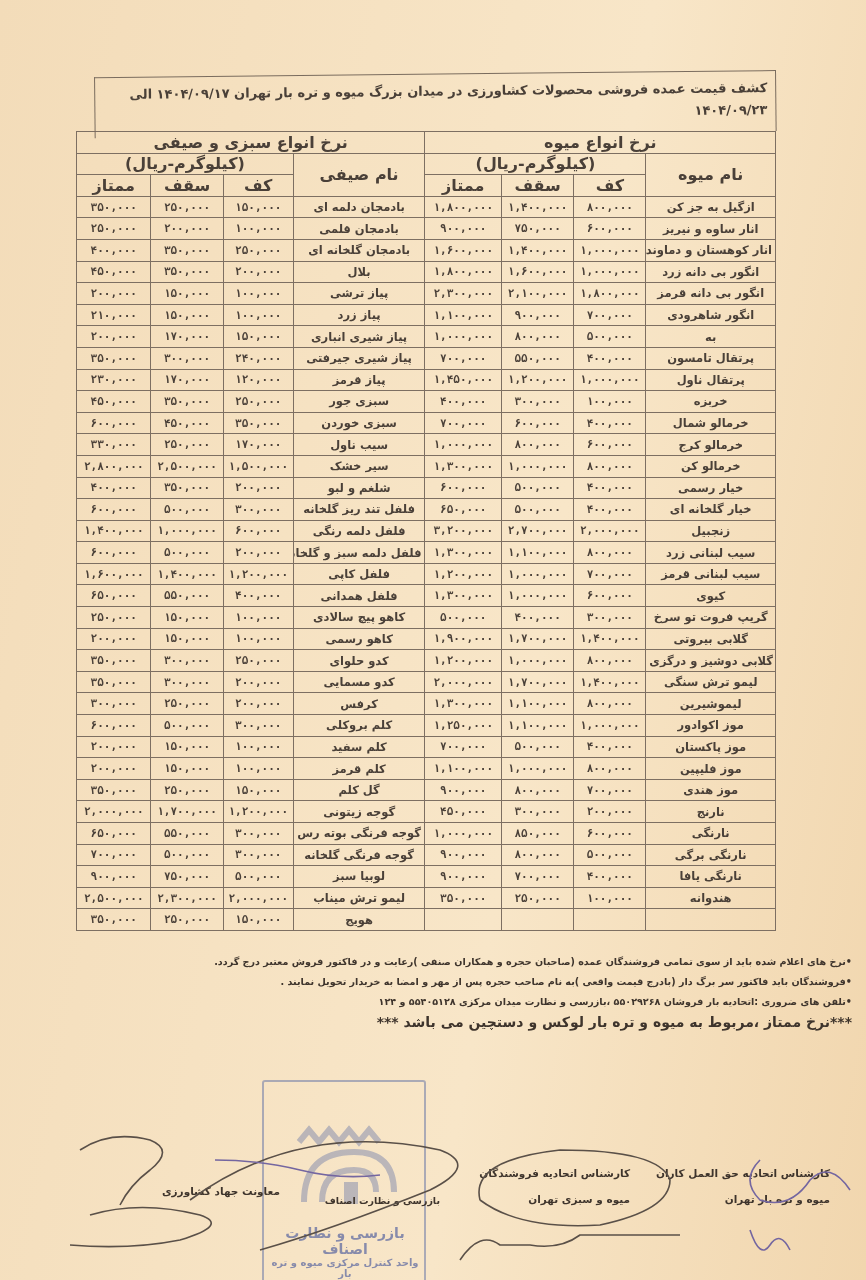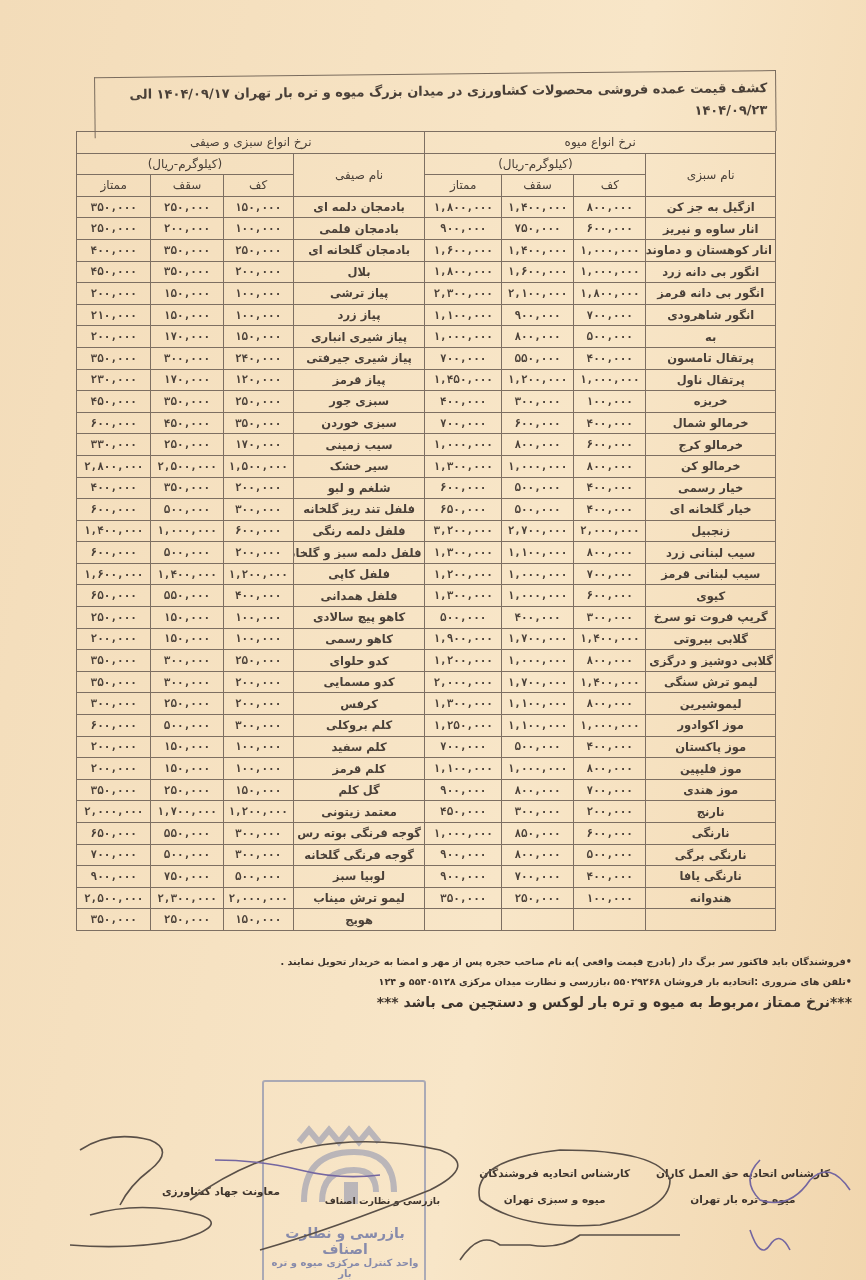--- a/index.html
+++ b/index.html
@@ -24,33 +24,33 @@
   table.prices {
     border-collapse:collapse; width:100%;
     font-size:11.5px; font-weight:bold;
     table-layout:fixed;
   }
   table.prices td, table.prices th {
     border:1.2px solid #7d6f62;
     height:20.6px; padding:0 3px;
     text-align:center; white-space:nowrap; overflow:hidden;
   }
-  table.prices th { font-weight:normal; font-size:12px; }
+  table.prices th { font-weight:bold; font-size:16px; }
   .num { direction:ltr; letter-spacing:0.5px; font-family:"DejaVu Sans Mono", monospace; font-size:11px; }
   .name { text-align:center; }
   .notes {
     position:absolute; left:100px; top:952px; width:752px;
     direction:rtl; font-size:9.6px; font-weight:bold; line-height:20px; color:#3e342c;
   }
   .notes p { margin:0; }
   .signatures {
     position:absolute; left:60px; top:1160px; width:800px; height:120px;
     direction:rtl; font-size:10.5px; font-weight:bold; color:#3e342c;
   }
-  .sig { position:absolute; text-align:center; line-height:26px; }
+  .sig { position:absolute; line-height:26px; }
   .stamp {
     position:absolute; left:262px; top:1080px; width:160px; height:200px;
     border:2px solid #6d7aa8; border-radius:3px; opacity:0.55;
   }
   .stamp-text {
     position:absolute; left:270px; top:1225px; width:150px; text-align:center;
     direction:rtl; color:#5865a0; font-size:14px; font-weight:bold; opacity:0.7;
   }
   svg.ink { position:absolute; left:0; top:0; pointer-events:none; }
 </style>
@@ -69,21 +69,21 @@
         <col style="width:66px">
         <col style="width:68px">
         <col style="width:70px">
     </colgroup>
     <thead>
       <tr>
         <th colspan="4">نرخ انواع میوه</th>
         <th colspan="4">نرخ انواع سبزی و صیفی</th>
       </tr>
       <tr>
-        <th rowspan="2">نام سبزی</th>
+        <th rowspan="2">نام میوه</th>
         <th colspan="3">(کیلوگرم-ریال)</th>
         <th rowspan="2">نام صیفی</th>
         <th colspan="3">(کیلوگرم-ریال)</th>
       </tr>
       <tr>
         <th>کف</th>
         <th>سقف</th>
         <th>ممتاز</th>
         <th>کف</th>
         <th>سقف</th>
@@ -199,21 +199,21 @@
           <td class="name">سبزی خوردن</td>
           <td class="num">۳۵۰,۰۰۰</td>
           <td class="num">۴۵۰,۰۰۰</td>
           <td class="num">۶۰۰,۰۰۰</td>
         </tr>
         <tr>
           <td class="name">خرمالو کرج</td>
           <td class="num">۶۰۰,۰۰۰</td>
           <td class="num">۸۰۰,۰۰۰</td>
           <td class="num">۱,۰۰۰,۰۰۰</td>
-          <td class="name">سیب زمینی</td>
+          <td class="name">سیب ناول</td>
           <td class="num">۱۷۰,۰۰۰</td>
           <td class="num">۲۵۰,۰۰۰</td>
           <td class="num">۳۳۰,۰۰۰</td>
         </tr>
         <tr>
           <td class="name">خرمالو کن</td>
           <td class="num">۸۰۰,۰۰۰</td>
           <td class="num">۱,۰۰۰,۰۰۰</td>
           <td class="num">۱,۳۰۰,۰۰۰</td>
           <td class="name">سیر خشک</td>
@@ -369,21 +369,21 @@
           <td class="name">گل کلم</td>
           <td class="num">۱۵۰,۰۰۰</td>
           <td class="num">۲۵۰,۰۰۰</td>
           <td class="num">۳۵۰,۰۰۰</td>
         </tr>
         <tr>
           <td class="name">نارنج</td>
           <td class="num">۲۰۰,۰۰۰</td>
           <td class="num">۳۰۰,۰۰۰</td>
           <td class="num">۴۵۰,۰۰۰</td>
-          <td class="name">معتمد زیتونی</td>
+          <td class="name">گوجه زیتونی</td>
           <td class="num">۱,۲۰۰,۰۰۰</td>
           <td class="num">۱,۷۰۰,۰۰۰</td>
           <td class="num">۲,۰۰۰,۰۰۰</td>
         </tr>
         <tr>
           <td class="name">نارنگی</td>
           <td class="num">۶۰۰,۰۰۰</td>
           <td class="num">۸۵۰,۰۰۰</td>
           <td class="num">۱,۰۰۰,۰۰۰</td>
           <td class="name">گوجه فرنگی بوته رس</td>
@@ -429,20 +429,21 @@
           <td class="name">هویج</td>
           <td class="num">۱۵۰,۰۰۰</td>
           <td class="num">۲۵۰,۰۰۰</td>
           <td class="num">۳۵۰,۰۰۰</td>
         </tr>
       </tbody>
   </table>
 </div>
 
 <div class="notes">
+  <p>•نرخ های اعلام شده باید از سوی تمامی فروشندگان عمده (صاحبان حجره و همکاران صنفی )رعایت و در فاکتور فروش معتبر درج گردد.</p>
   <p>•فروشندگان باید فاکتور سر برگ دار (بادرج قیمت واقعی )به نام صاحب حجره پس از مهر و امضا به خریدار تحویل نمایند .</p>
   <p>•تلفن های ضروری :اتحادیه بار فروشان ۵۵۰۲۹۲۶۸ ،بازرسی و نظارت میدان مرکزی ۵۵۴۰۵۱۲۸ و ۱۲۴</p>
   <p style="font-size:14px;">***نرخ ممتاز ،مربوط به میوه و تره بار لوکس و دستچین می باشد ***</p>
 </div>
 
 <div class="stamp">
   <svg width="160" height="200">
     <g fill="none" stroke="#6d7aa8" stroke-width="6" opacity="0.8">
       <path d="M40 120 Q40 70 90 70 Q130 70 130 110"></path>
       <path d="M58 120 Q58 88 90 88 Q112 88 112 110"></path>

